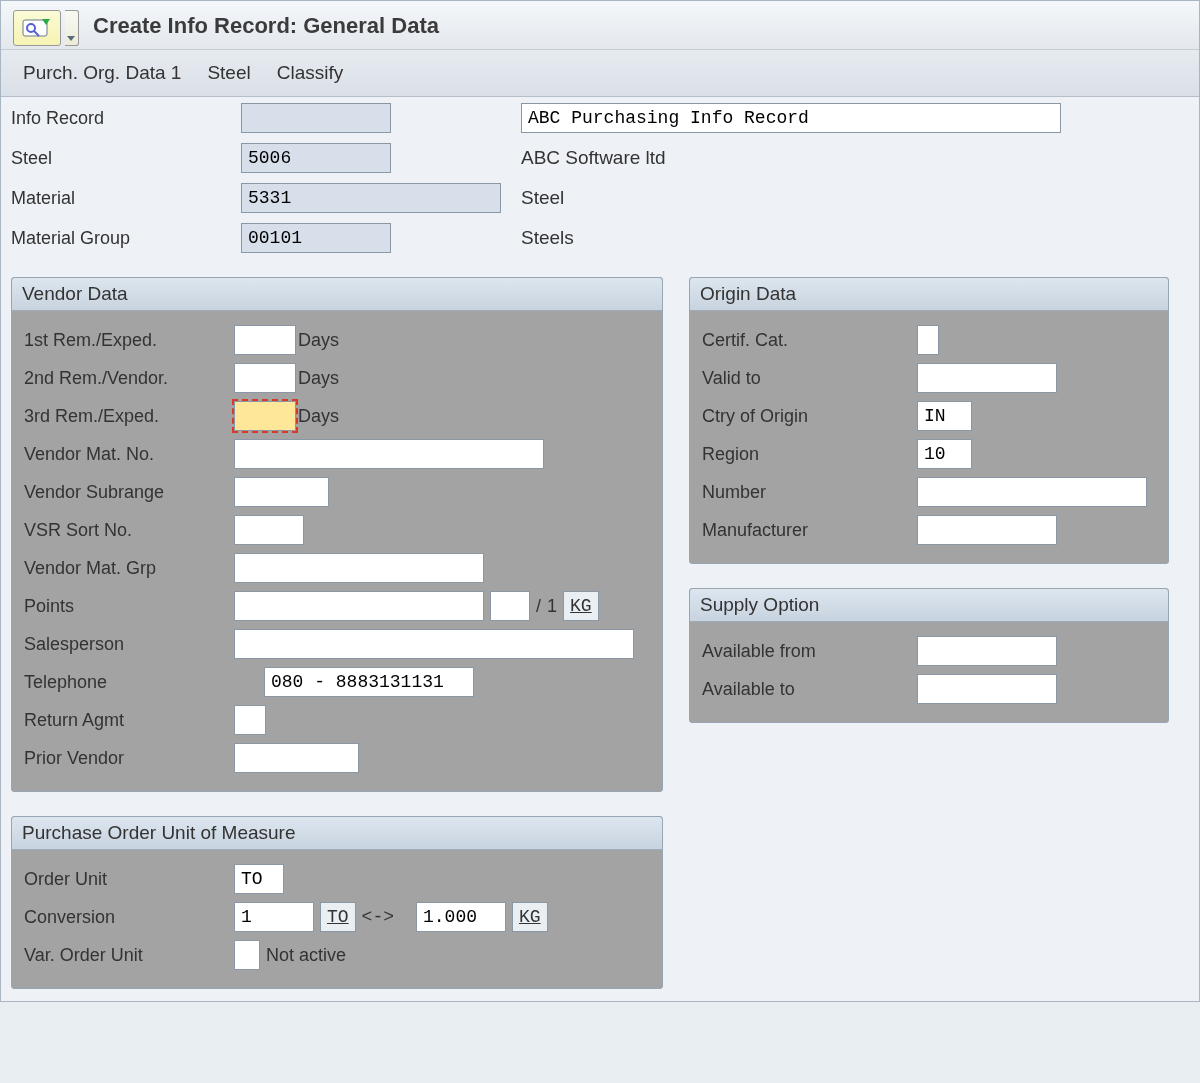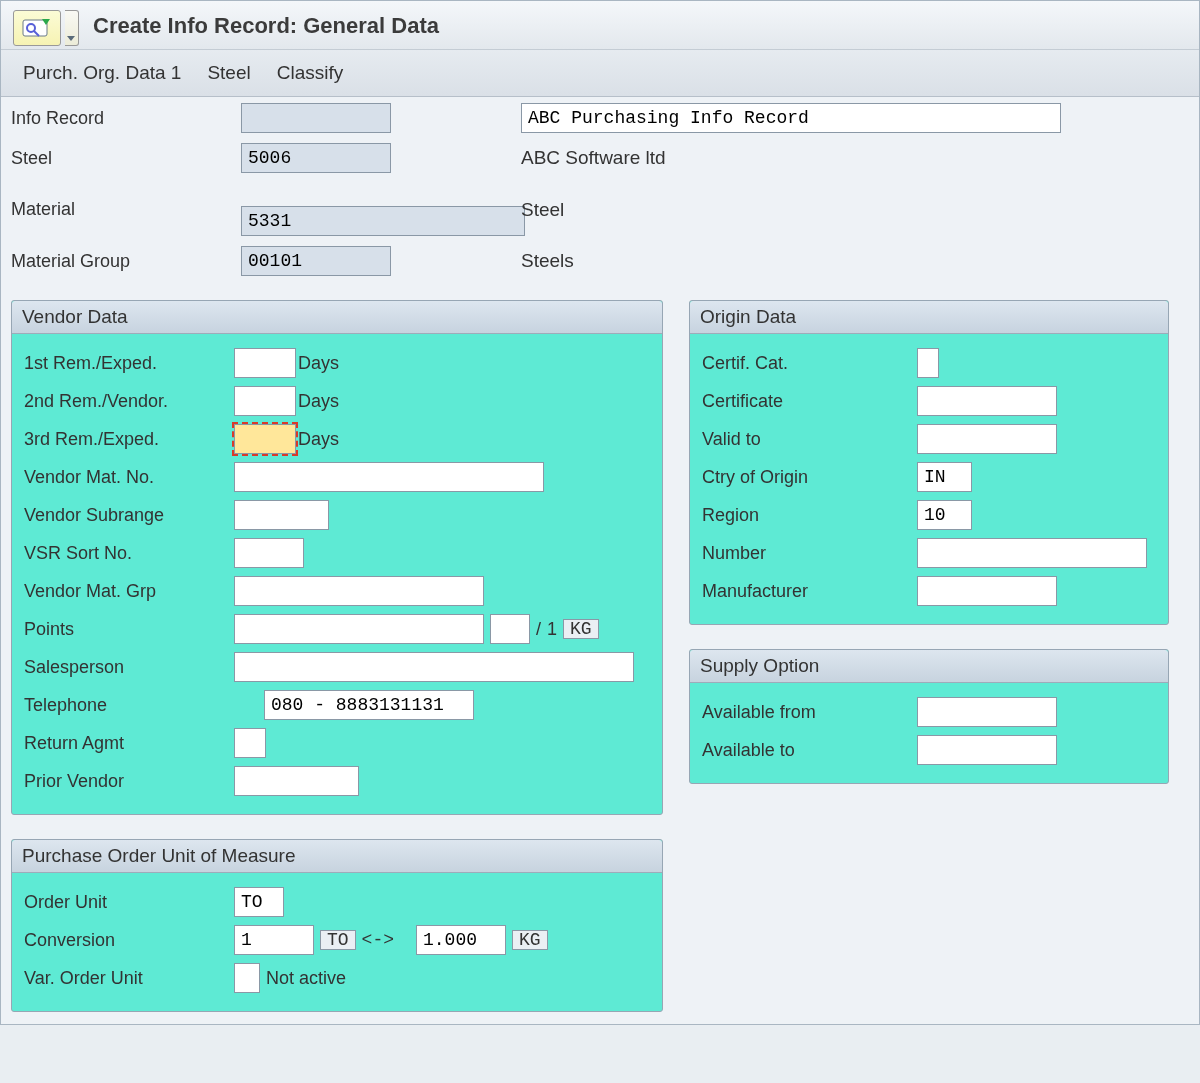--- a/index.html
+++ b/index.html
@@ -101,21 +101,21 @@
     display: flex;
     gap: 26px;
     align-items: flex-start;
   }
   .left-col { width: 652px; }
   .right-col { width: 480px; display:flex; flex-direction:column; gap: 24px;}
 
   .panel {
     border: 1px solid #97a6b4;
     border-radius: 3px;
-    background: #5eead4;
+    background: #a3a3a3;
   }
   .panel-title {
     padding: 5px 10px;
     background: linear-gradient(#dde6ef, #c7d3df);
     border-bottom: 1px solid #9eabba;
     font-size: 19px;
     color: #333;
     border-top-left-radius: 3px;
     border-top-right-radius: 3px;
   }
@@ -124,28 +124,29 @@
   }
   .row {
     display: flex;
     align-items: center;
     min-height: 38px;
   }
   .row .flabel { width: 210px; color:#333; }
   .days-unit { margin-left: 2px; }
   .inline { display:flex; align-items:center; gap:6px; }
   .unit-box {
-    height: 20px;
+    height: 30px;
     border: 1px solid #8a98a6;
     background: #eaeff4;
     padding: 2px 6px;
     font-family: "Courier New", monospace;
     font-size: 18px;
     display:inline-flex;
     align-items:center;
+    text-decoration:underline;
   }
   .highlight-focused {
     background: #ffe79a;
     outline: 2px dashed #d83a2a;
     outline-offset: 0px;
   }
 </style>
 </head>
 <body>
 
@@ -175,21 +176,21 @@
     <div class="header-grid">
       <div class="hlabel">Info Record</div>
       <div><input class="text-input readonly" style="width: 150px;" value=""></div>
       <div><input class="text-input long-input" value="ABC Purchasing Info Record" style=""></div>
 
       <div class="hlabel">Steel</div>
       <div><input class="text-input readonly" style="width: 150px;" value="5006"></div>
       <div class="desc-text">ABC Software ltd</div>
 
       <div class="hlabel">Material</div>
-      <div><input class="text-input readonly" style="width: 284px; margin-top: 23px;" value="5331"></div>
+      <div><input class="text-input readonly" style="width: 260px;" value="5331"></div>
       <div class="desc-text">Steel</div>
 
       <div class="hlabel">Material Group</div>
       <div><input class="text-input readonly" style="width: 150px;" value="00101"></div>
       <div class="desc-text">Steels</div>
     </div>
 
     <div class="panels-row">
       <div class="left-col">
 
@@ -288,24 +289,20 @@
       <div class="right-col">
 
         <div class="panel">
           <div class="panel-title">Origin Data</div>
           <div class="panel-body">
             <div class="row">
               <div class="flabel" style="width:215px">Certif. Cat.</div>
               <input class="text-input" style="width: 22px;" value="">
             </div>
             <div class="row">
-              <div class="flabel" style="width:215px">Certificate</div>
-              <input class="text-input" style="width: 140px;" value="">
-            </div>
-            <div class="row">
               <div class="flabel" style="width:215px">Valid to</div>
               <input class="text-input" style="width: 140px;" value="">
             </div>
             <div class="row">
               <div class="flabel" style="width:215px">Ctry of Origin</div>
               <input class="text-input" style="width: 55px;" value="IN">
             </div>
             <div class="row">
               <div class="flabel" style="width:215px">Region</div>
               <input class="text-input" style="width: 55px;" value="10">

